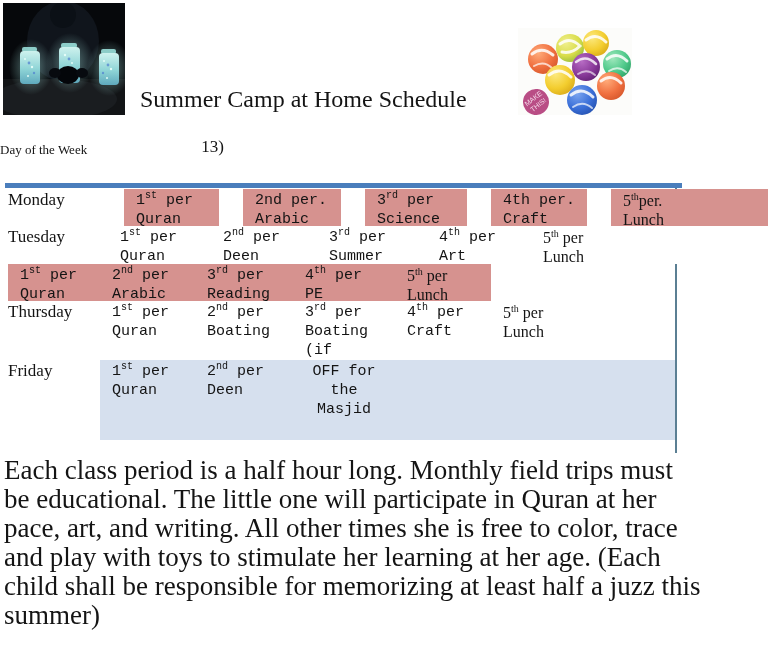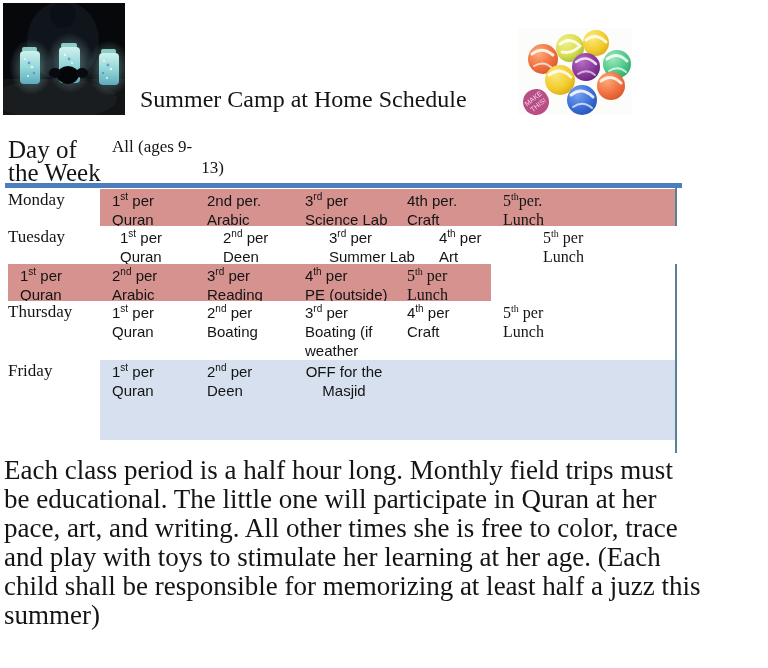--- a/index.html
+++ b/index.html
@@ -6,36 +6,36 @@
   body{
     width:768px;height:668px;position:relative;background:#ffffff;
     font-family:"Liberation Serif", serif;color:#141414;overflow:hidden;
   }
   
   .img-left{position:absolute;left:3px;top:3px;width:122px;height:112px;}
   .img-right{position:absolute;left:518px;top:28px;width:114px;height:87px;}
   
   .doc-title{position:absolute;left:140px;top:86px;font-size:24px;white-space:nowrap;}
   
-  .hdr-day{position:absolute;left:8px;top:138px;width:96px;font-size:25px;line-height:23px;}
+  .hdr-day{position:absolute;left:0;top:138px;width:96px;font-size:13px;line-height:23px;}
   .hdr-all{position:absolute;left:112px;top:136px;width:112px;font-size:17px;line-height:21px;}
   .hdr-all .l2{text-align:right;}
   
   .band{position:absolute;left:5px;top:183px;width:677px;height:5px;background:var(--band,#4a7ebc);}
   .vline{position:absolute;left:675px;top:188px;width:2px;height:265px;background:var(--vline,#5b7f93);}
   
   .schedule{position:absolute;left:8px;top:189px;width:667px;}
   .r{display:grid;grid-template-columns:92px 95px 98px 102px 96px 184px;}
-  .r:nth-child(1){height:37px;}
+  .r:nth-child(1){height:37px;gap:24px;}
   .r:nth-child(2){height:38px;gap:8px;}
   .r:nth-child(3){height:37px;}
   .r:nth-child(4){height:59px;}
   .r:nth-child(5){height:80px;}
   .d{font-size:17px;padding-top:1px;}
-  .c{font-family:Liberation Sans, sans-serif;font-size:15px;line-height:19px;
+  .c{font-family:Liberation Mono, monospace;font-size:15px;line-height:19px;
      padding:2px 4px 0 12px;overflow:hidden;}
   .r .c:last-child{font-family:"Liberation Serif", serif;font-size:16px;}
   .pink .c{background:var(--rowpink,#d6928f);}
   .white .c{background:#ffffff;}
   .blue .c{background:var(--rowblue,#d6e0ee);}
   .c sup{font-size:10px;line-height:0;}
   .ctr{text-align:center;padding-left:4px;}
   
   .notes{position:absolute;left:4px;top:456px;width:700px;font-size:27px;line-height:29px;}
 </style>
@@ -160,21 +160,20 @@
     <g transform="rotate(-38 18 74)">
       <circle cx="18" cy="74" r="13" style="fill:var(--badge,#b94d85)"></circle>
       <text x="18" y="72" text-anchor="middle" font-size="7" fill="#f3d4e6" font-family="Liberation Sans, sans-serif">MAKE</text>
       <text x="18" y="80" text-anchor="middle" font-size="7" fill="#f3d4e6" font-family="Liberation Sans, sans-serif">THIS!</text>
     </g>
   </svg>
 </div>
 
 <div class="hdr-day">Day of the Week</div>
 <div class="hdr-all">
-  <div class="l1">All (ages 9-</div>
   <div class="l2">13)</div>
 </div>
 
 <div class="band"></div>
 <div class="vline"></div>
 
 <div class="schedule" id="rows">
     <div class="r pink">
       <div class="d">Monday</div>
       <div class="c">

